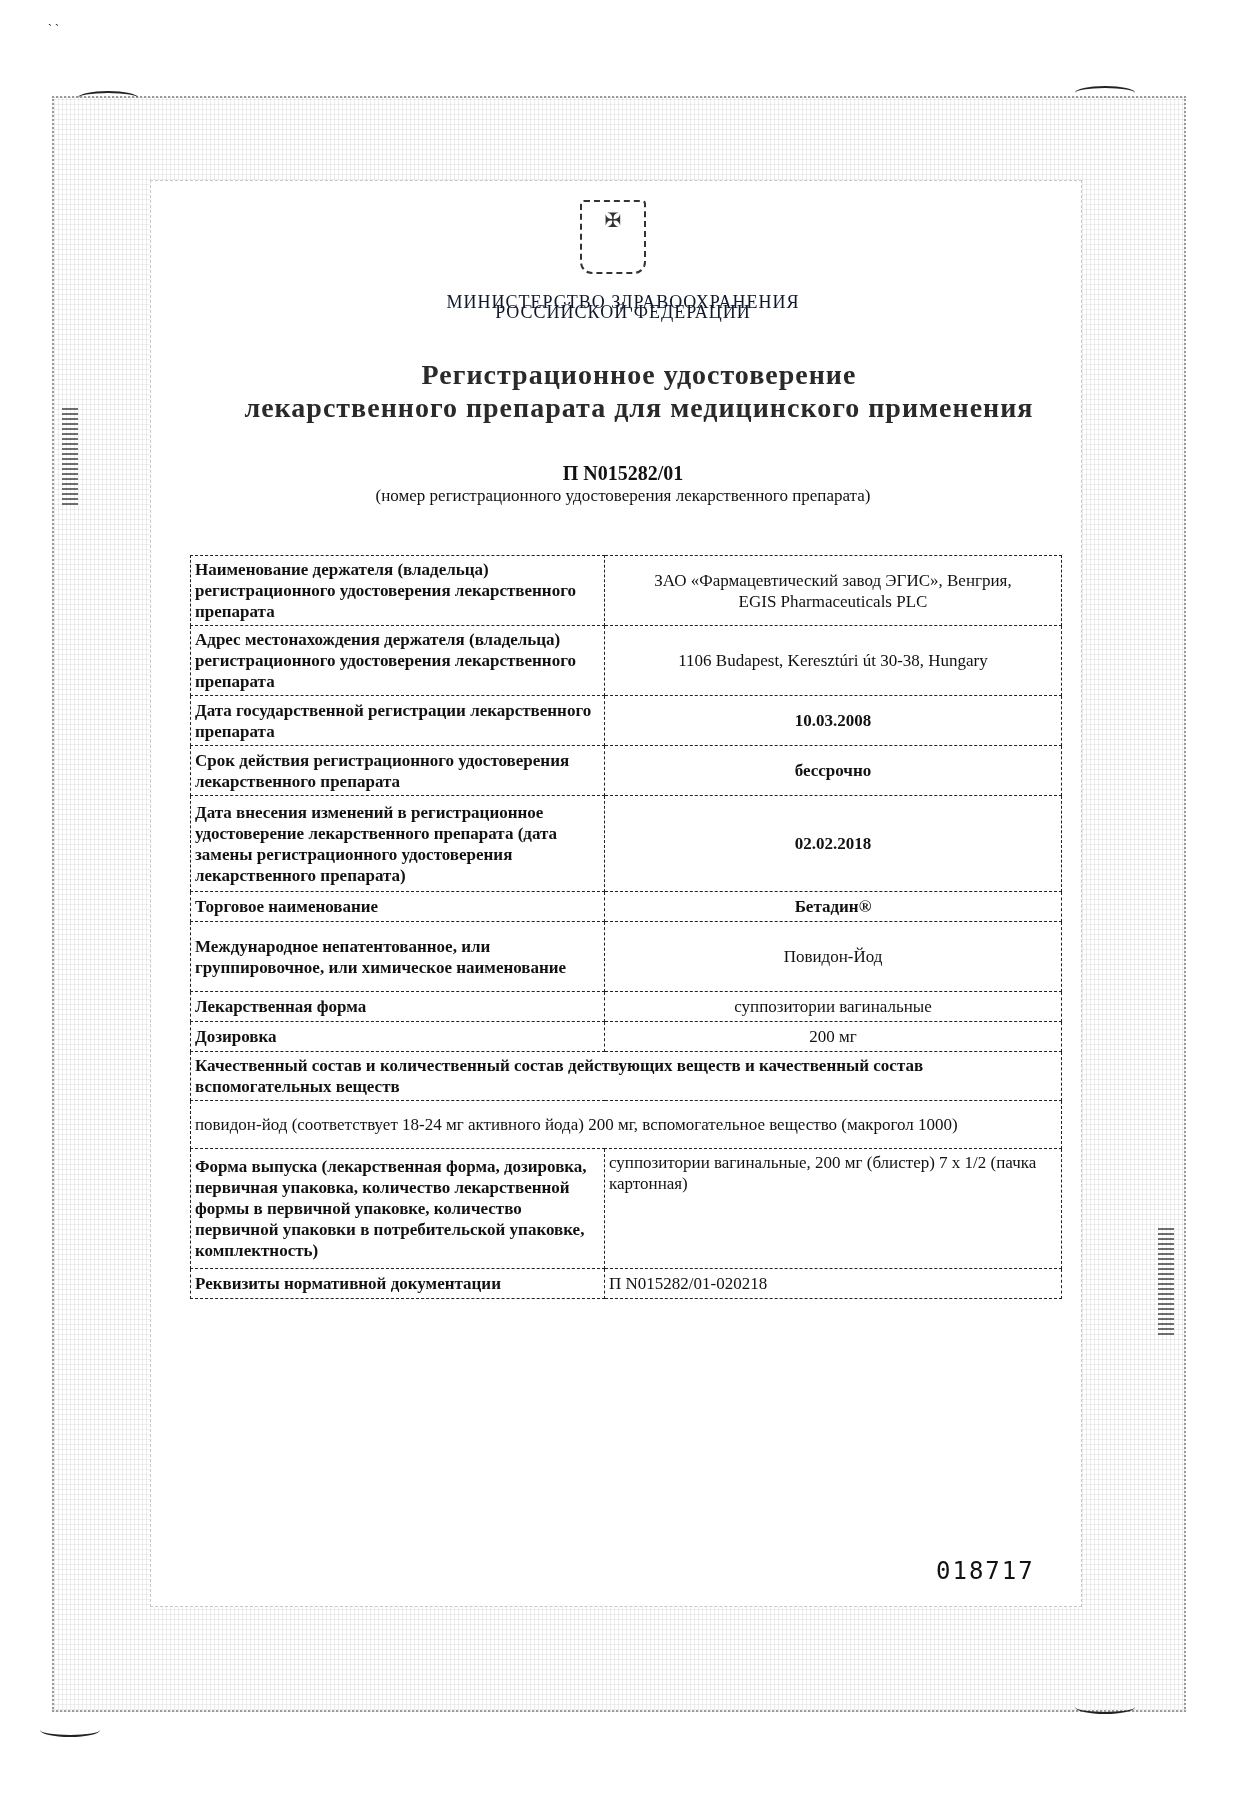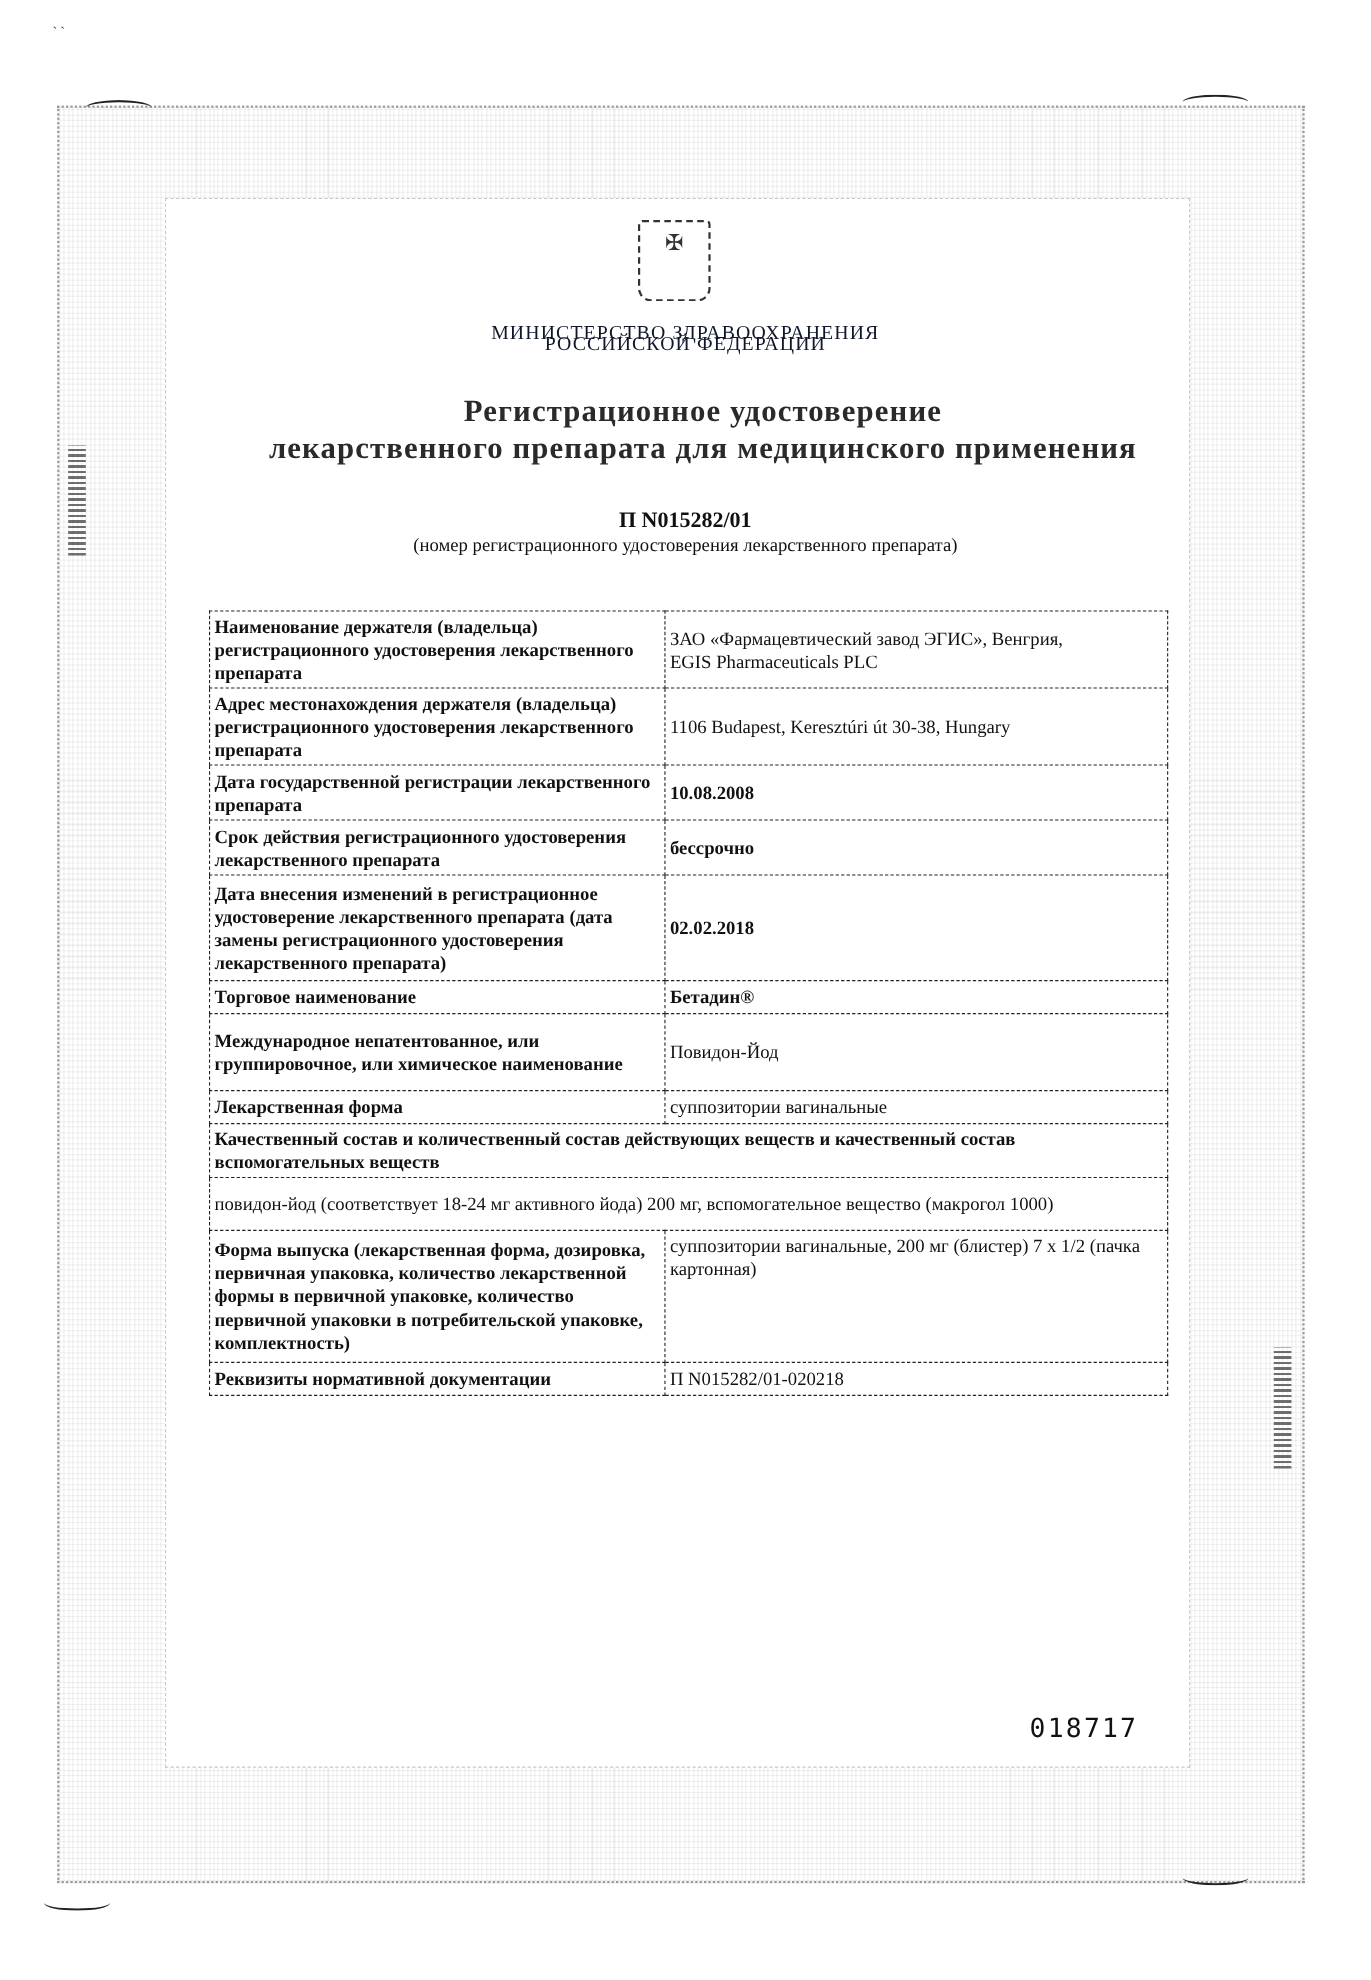--- a/index.html
+++ b/index.html
@@ -72,21 +72,21 @@
 
   
   .reg-table {
     position: absolute; left: 190px; top: 555px; width: 872px;
     border-collapse: collapse; font-size: 17px; line-height: 21px;
   }
   .reg-table td {
     border: 1px dashed #222; padding: 3px 4px; vertical-align: middle;
   }
   .reg-table td.lbl { width: 405px; font-weight: bold; text-align: left; }
-  .reg-table td.val { text-align: left; }
+  .reg-table td.val { text-align: center; }
   .reg-table td.val.bold { font-weight: bold; }
   .reg-table td.span-c { text-align: center; }
   .reg-table td.span-l { text-align: left; font-weight: bold; }
   .reg-table td.span-n { text-align: left; }
   .reg-table td.val-top { vertical-align: top; text-align: left; margin-top: 20px; }
   .reg-table td.val-left { text-align: left; margin-left: 24px; }
 
   .serial {
     position: absolute; left: 936px; top: 1557px;
     font-family: "DejaVu Sans Mono", "Liberation Mono", monospace;
@@ -128,21 +128,21 @@
       <div>ЗАО «Фармацевтический завод ЭГИС», Венгрия,</div>
       <div>EGIS Pharmaceuticals PLC</div>
     </td>
   </tr>
   <tr style="height:70px">
     <td class="lbl">Адрес местонахождения держателя (владельца) регистрационного удостоверения лекарственного препарата</td>
     <td class="val">1106 Budapest, Keresztúri út 30-38, Hungary</td>
   </tr>
   <tr style="height:50px">
     <td class="lbl">Дата государственной регистрации лекарственного препарата</td>
-    <td class="val bold">10.08.2008</td>
+    <td class="val bold">10.03.2008</td>
   </tr>
   <tr style="height:50px">
     <td class="lbl">Срок действия регистрационного удостоверения лекарственного препарата</td>
     <td class="val bold">бессрочно</td>
   </tr>
   <tr style="height:96px">
     <td class="lbl">Дата внесения изменений в регистрационное удостоверение лекарственного препарата (дата замены регистрационного удостоверения лекарственного препарата)</td>
     <td class="val bold">02.02.2018</td>
   </tr>
   <tr style="height:30px">
@@ -150,20 +150,24 @@
     <td class="val bold">Бетадин®</td>
   </tr>
   <tr style="height:70px">
     <td class="lbl">Международное непатентованное, или группировочное, или химическое наименование</td>
     <td class="val">Повидон-Йод</td>
   </tr>
   <tr style="height:30px">
     <td class="lbl">Лекарственная форма</td>
     <td class="val">суппозитории вагинальные</td>
   </tr>
+  <tr style="height:30px">
+    <td class="lbl">Дозировка</td>
+    <td class="val">200 мг</td>
+  </tr>
   <tr style="height:48px">
     <td colspan="2" class="span-l">Качественный состав и количественный состав действующих веществ и качественный состав вспомогательных веществ</td>
   </tr>
   <tr style="height:48px">
     <td colspan="2" class="span-n">повидон-йод (соответствует 18-24 мг активного йода) 200 мг, вспомогательное вещество (макрогол 1000)</td>
   </tr>
   <tr style="height:120px">
     <td class="lbl">Форма выпуска (лекарственная форма, дозировка, первичная упаковка, количество лекарственной формы в первичной упаковке, количество первичной упаковки в потребительской упаковке, комплектность)</td>
     <td class="val-top">суппозитории вагинальные, 200 мг (блистер) 7 х 1/2 (пачка картонная)</td>
   </tr>

